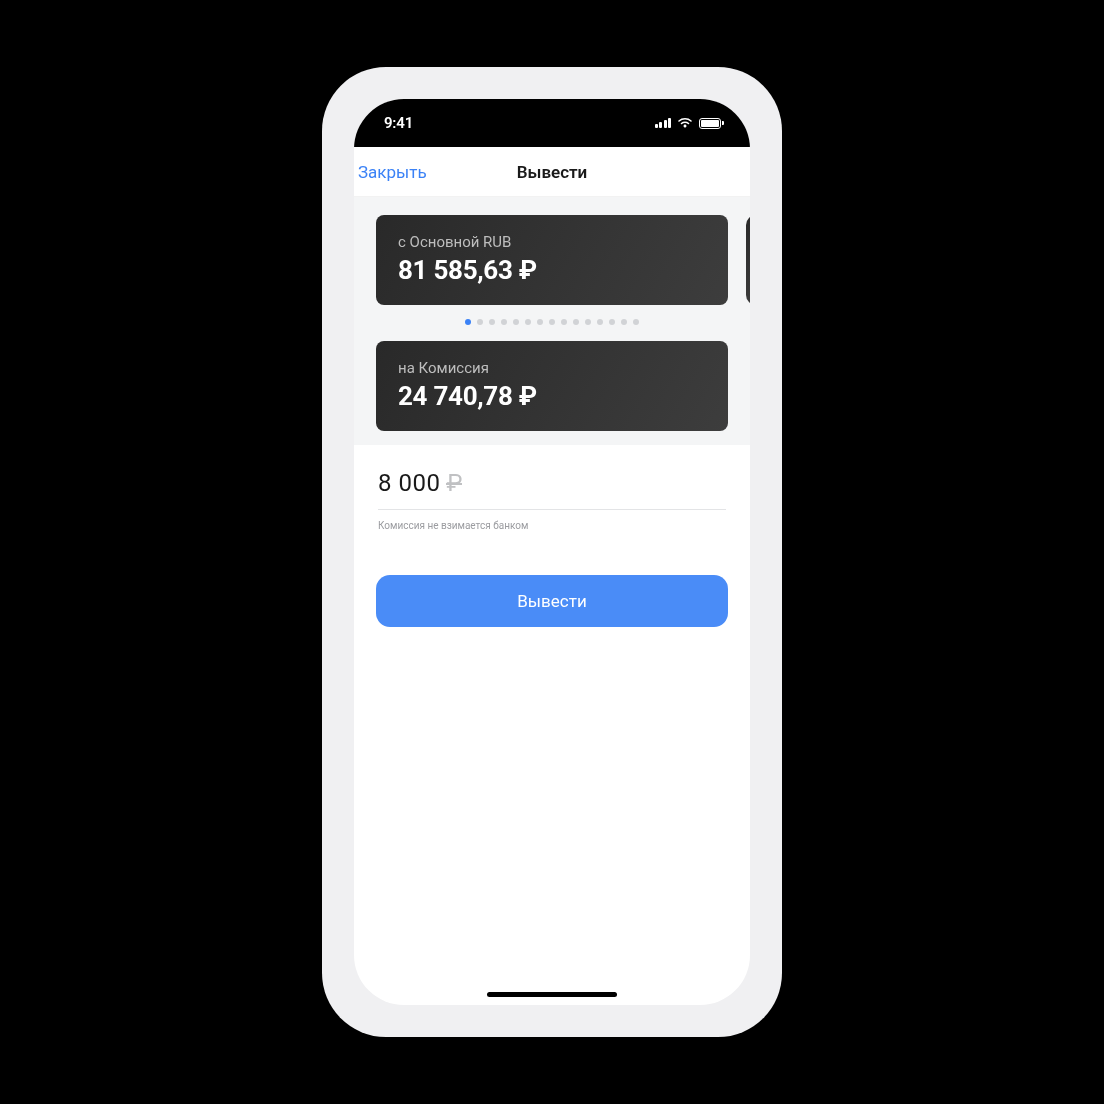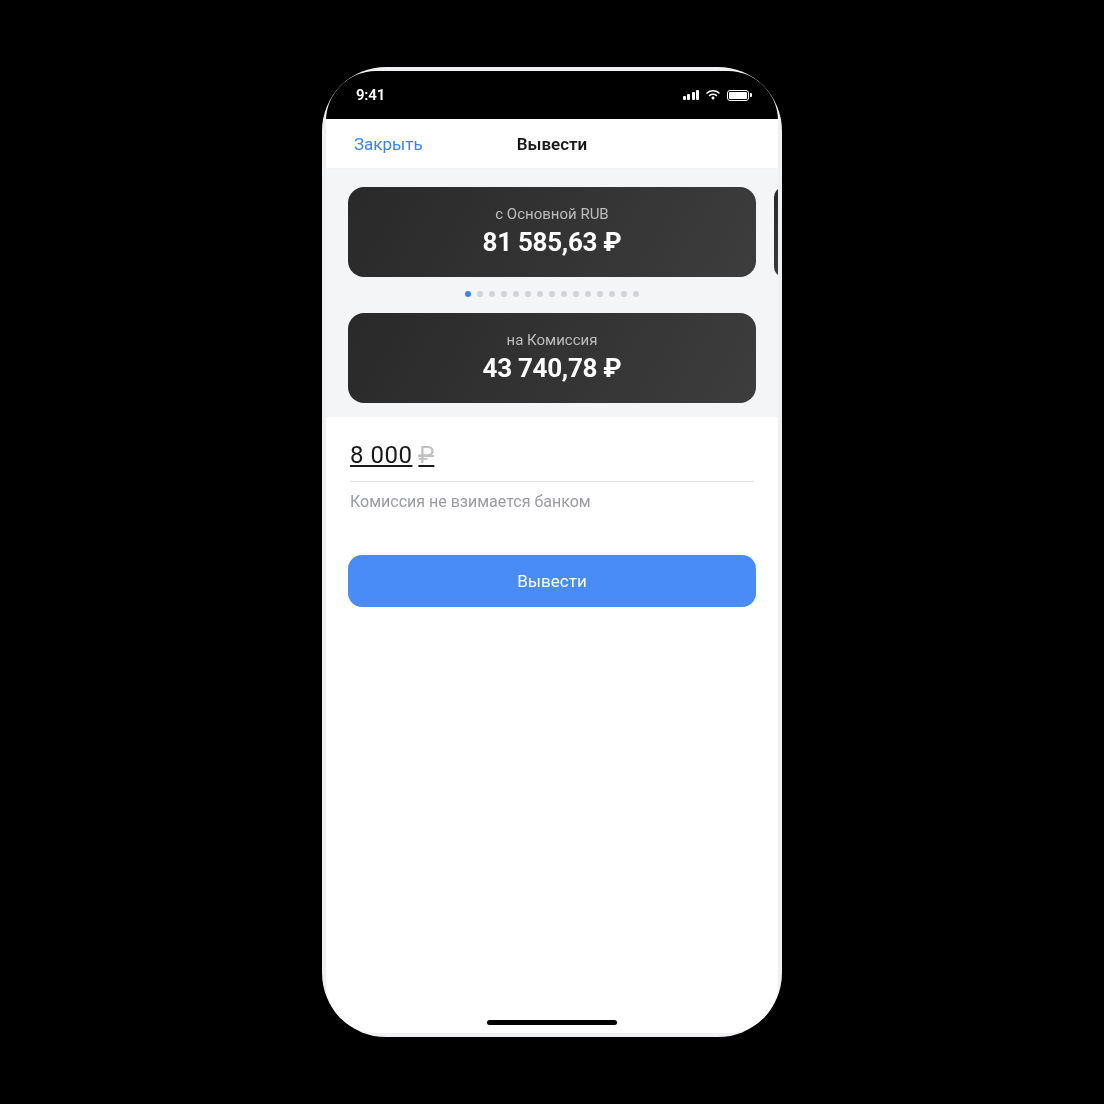--- a/index.html
+++ b/index.html
@@ -16,21 +16,21 @@
       display: flex;
       align-items: center;
       justify-content: center;
     }
 
     .phone-frame {
       width: 460px;
       height: 970px;
       background: #f0f0f2;
       border-radius: 64px;
-      padding: 4px;
+      padding: 32px;
       box-shadow: 0 10px 40px rgba(0,0,0,0.4);
       position: relative;
     }
 
     .phone-screen {
       width: 100%;
       height: 100%;
       background: #fff;
       border-radius: 50px;
       overflow: hidden;
@@ -126,21 +126,21 @@
       display: flex;
       align-items: center;
       justify-content: center;
       position: relative;
       padding: 0 18px;
       border-bottom: 1px solid rgba(0,0,0,0.05);
       flex-shrink: 0;
     }
     .nav-close {
       position: absolute;
-      left: 28px;
+      left: 4px;
       color: #3B82F6;
       font-size: 17px;
       font-weight: 400;
       background: none;
       border: none;
       cursor: pointer;
     }
     .nav-title {
       font-size: 17px;
       font-weight: 600;
@@ -154,25 +154,24 @@
     }
 
     .card-row {
       position: relative;
       overflow: hidden;
       padding: 0 22px;
     }
 
     .card {
       background: linear-gradient(120deg, #292929 0%, #3d3d3d 100%);
-      border-radius: 16px;
+      border-radius: 8px;
       padding: 18px 22px 20px;
       color: #fff;
       position: relative;
-      text-align: center;
     }
 
     .card-label {
       font-size: 15px;
       color: #bdbdbd;
       margin-bottom: 4px;
     }
     .card-balance {
       font-size: 26px;
       font-weight: 700;
@@ -216,40 +215,39 @@
       padding: 24px 24px 0;
     }
     .amount-row {
       display: flex;
       align-items: baseline;
       gap: 6px;
       font-size: 24px;
       color: #1a1a1a;
       padding-bottom: 12px;
       border-bottom: 1px solid #e3e4e6;
-      text-decoration: underline;
     }
     .amount-value {
       font-weight: 400;
       letter-spacing: 0.5px;
     }
     .amount-currency {
       color: #c0c1c3;
       position: relative;
     }
     .amount-currency .strike {
       position: absolute;
       left: 0; right: 0;
       top: 50%;
       height: 1.5px;
       background: #c0c1c3;
     }
     .commission-text {
       color: #9b9ca0;
-      font-size: 16px;
+      font-size: 10px;
       margin-top: 10px;
     }
 
     
     .withdraw-button {
       margin: 44px 22px 0;
       display: block;
       width: calc(100% - 44px);
       background: #4A8CF7;
       color: #fff;
@@ -334,21 +332,21 @@
             <span></span>
             <span></span>
             <span></span>
             <span></span>
             <span></span>
           </div>
 
         <div class="card-row">
           <div class="card">
             <div class="card-label">на Комиссия</div>
-            <div class="card-balance">43 740,78 ₽</div>
+            <div class="card-balance">24 740,78 ₽</div>
           </div>
         </div>
       </div>
 
       <div class="amount-section">
         <div class="amount-row">
           <span class="amount-value">8 000</span>
           <span class="amount-currency">
             <span>₽</span>
             <span class="strike"></span>

